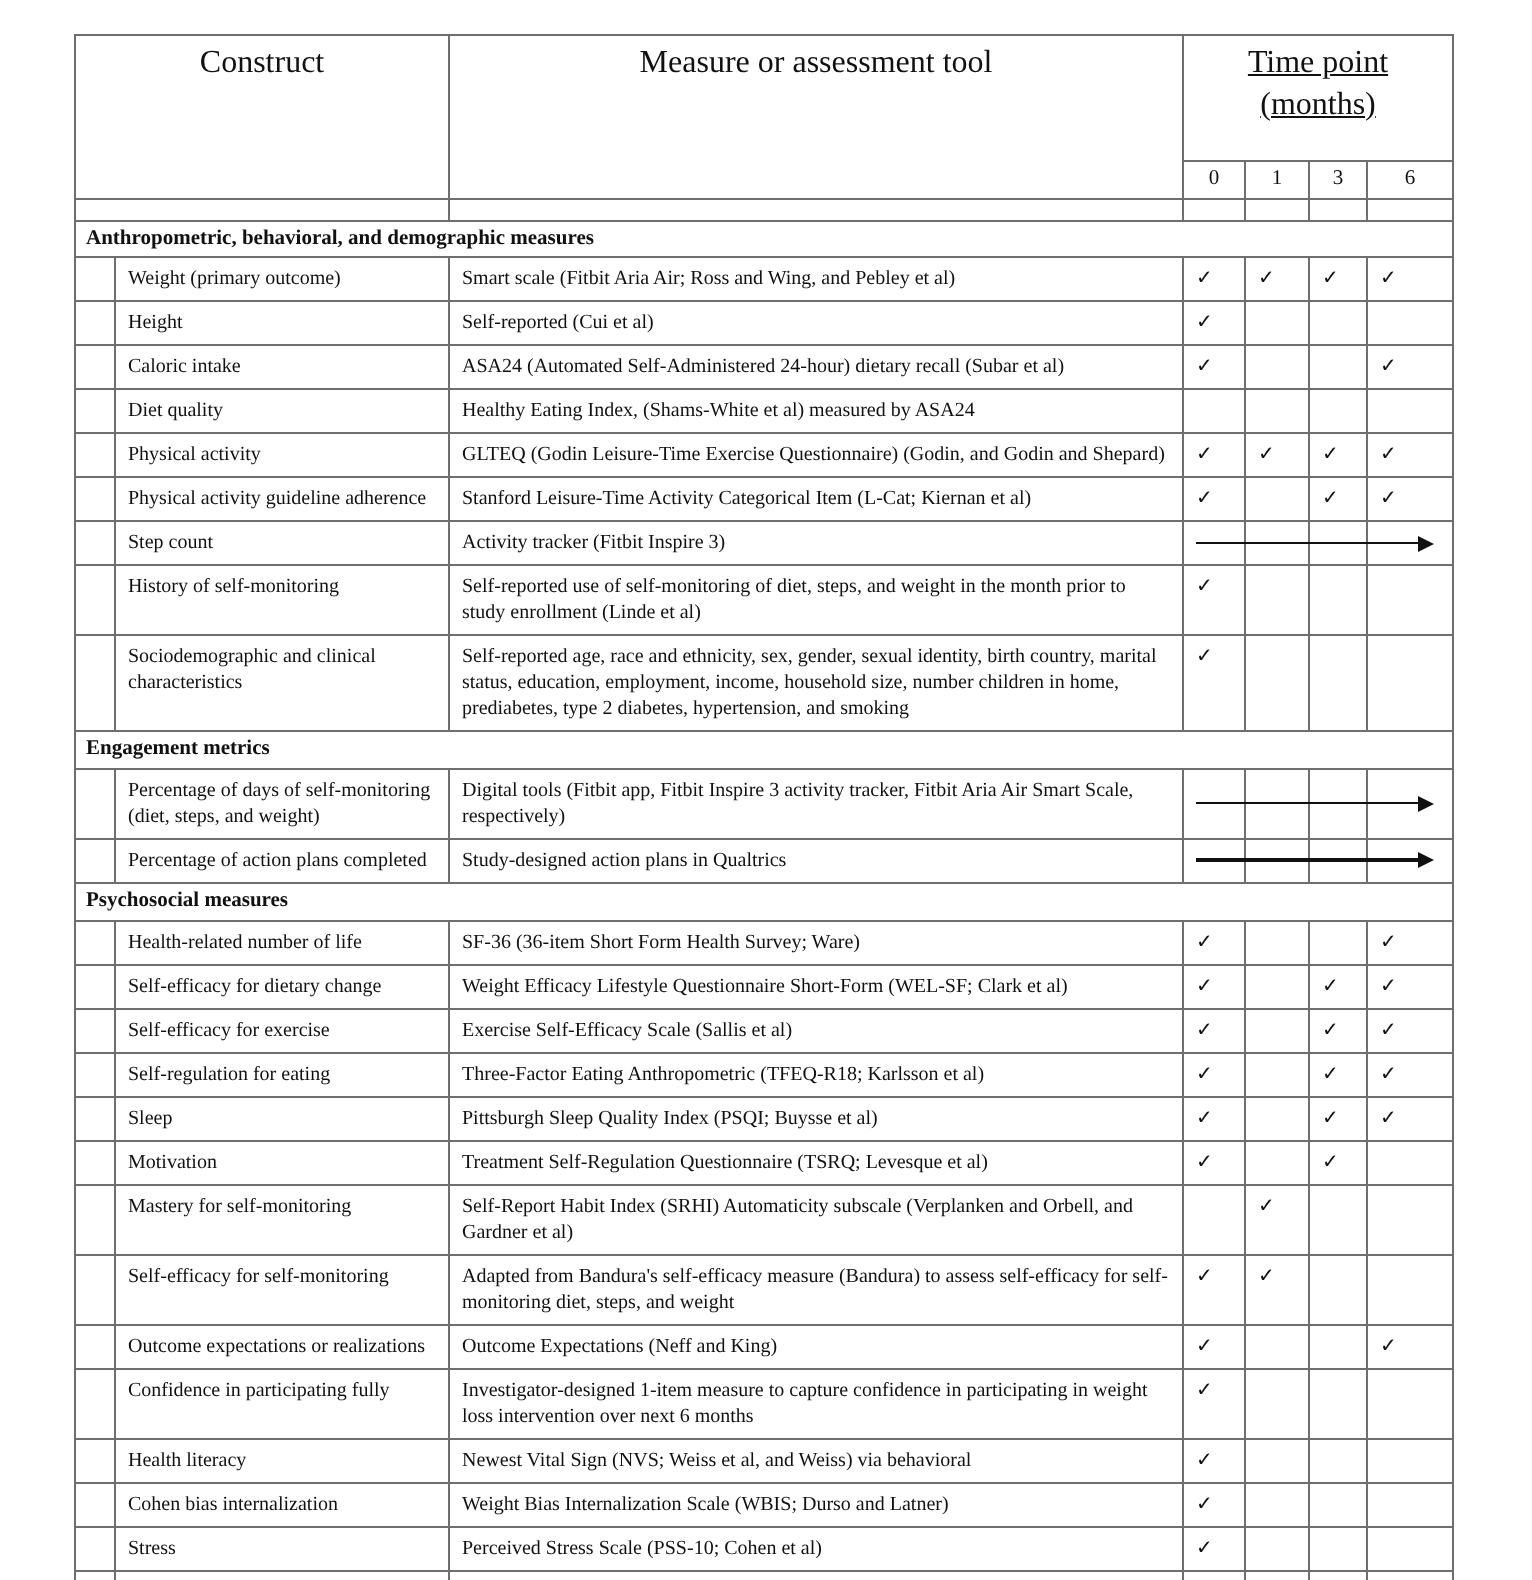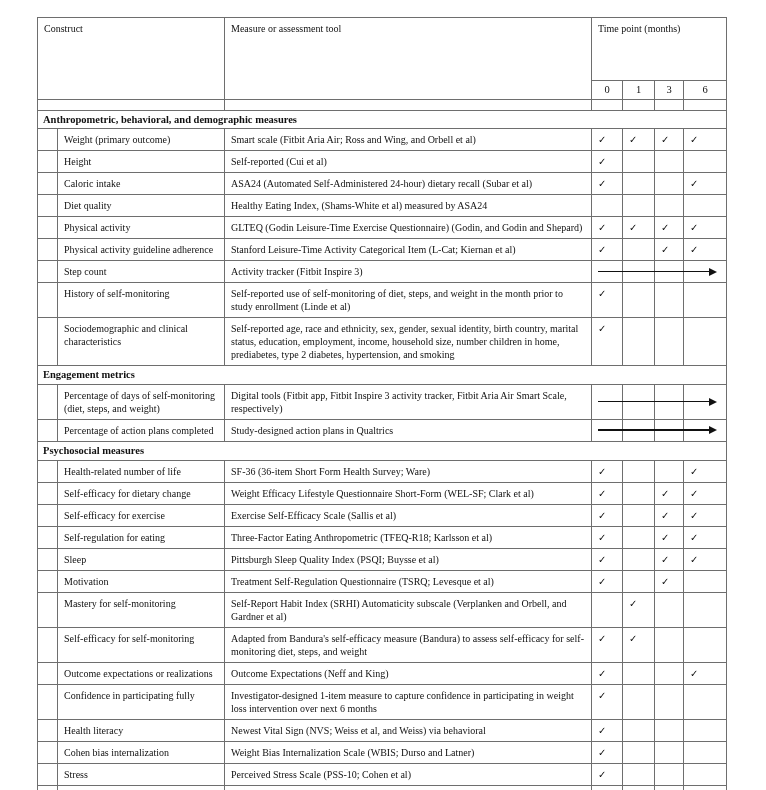--- a/index.html
+++ b/index.html
@@ -10,23 +10,23 @@
     position:absolute; left:37px; top:17px;
     width:689px; border-collapse:collapse; table-layout:fixed;
   }
   table.measures th, table.measures td {
     border:1px solid #6e6e6e;
     font-size:10px; line-height:1.3; font-weight:normal;
     padding:4px 6px; vertical-align:top; text-align:left;
     color:#111; word-wrap:break-word;
   }
   
-  tr.hdr1 th { font-size:10px; }
+  tr.hdr1 th { font-size:16px;text-align:center; }
   th.big-hdr { vertical-align:middle; padding-bottom:24px; }
-  th.tp-hdr { text-align:center; vertical-align:middle; height:54px; padding-bottom:4px; }
+  th.tp-hdr { text-align:center; vertical-align:middle; height:54px; padding-bottom:4px;text-decoration:underline; }
   tr.hdr2 th { text-align:center; height:13px; padding:2px 0; font-size:10.5px; }
   tr.spacer td { height:10px; padding:0; }
   
   tr.section-row td { font-weight:bold; font-size:10.5px; padding:2px 5px; }
   
   td.indent-cell { padding:0; }
   td.check-cell { text-align:center; vertical-align:middle; font-size:10.5px; padding:3px 1px; color:#2e2e2e; }
   td.arrow-host { position:relative; padding:3px 1px; }
   .cont-arrow {
     position:absolute; left:6px; top:50%; margin-top:-1px;
@@ -75,21 +75,21 @@
         <td></td>
       </tr>
     </thead>
     <tbody>
         <tr class="section-row">
           <td colspan="7">Anthropometric, behavioral, and demographic measures</td>
         </tr>
         <tr class="data-row">
           <td class="indent-cell"></td>
           <td class="construct-cell">Weight (primary outcome)</td>
-          <td class="measure-cell">Smart scale (Fitbit Aria Air; Ross and Wing, and Orbell et al)</td>
+          <td class="measure-cell">Smart scale (Fitbit Aria Air; Ross and Wing, and Pebley et al)</td>
           <td class="check-cell">✓</td>
           <td class="check-cell">✓</td>
           <td class="check-cell">✓</td>
           <td class="check-cell">✓</td>
         </tr>
         <tr class="data-row">
           <td class="indent-cell"></td>
           <td class="construct-cell">Height</td>
           <td class="measure-cell">Self-reported (Cui et al)</td>
           <td class="check-cell">✓</td>

